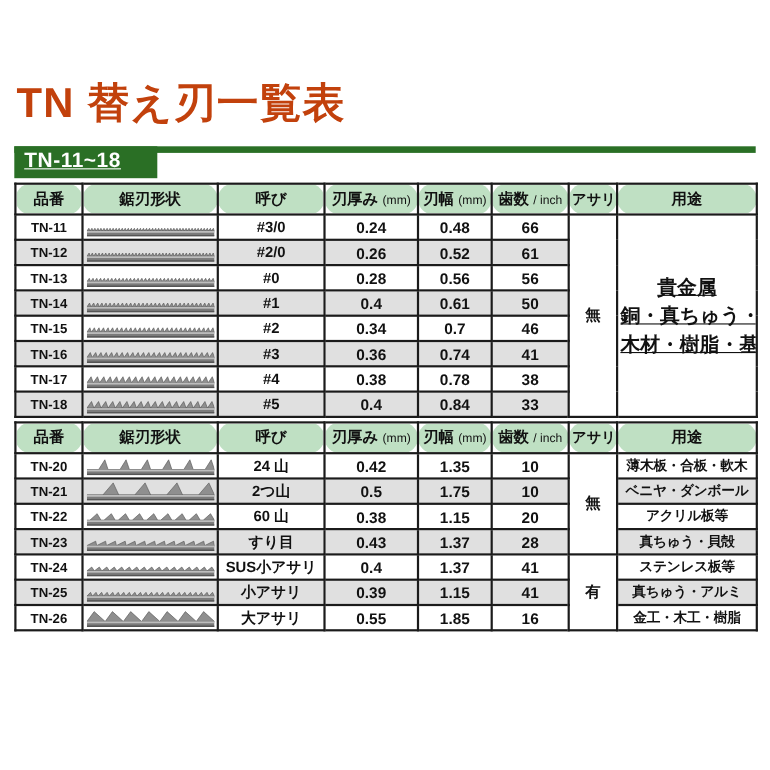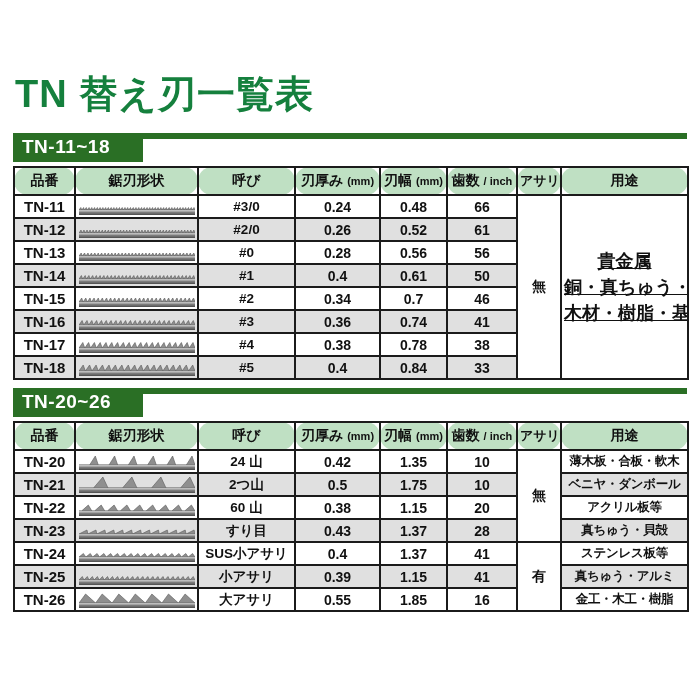--- a/index.html
+++ b/index.html
@@ -6,52 +6,52 @@
   body{
     width:700px;height:700px;overflow:hidden;position:relative;
     font-family:"Liberation Sans","DejaVu Sans",sans-serif;
     color:#111;
     -webkit-font-smoothing:antialiased;
   }
   .page{padding:0 13px;}
   .title{
     margin:74px 0 0 2px;
     font-size:38px;line-height:40px;font-weight:bold;
-    letter-spacing:1px;color:#15803d;
+    letter-spacing:1px;color:#c2410c;
   }
   
   .section-tab{position:relative;height:30px;}
   .tab-strip{position:absolute;top:0;left:0;right:0;height:6px;background:var(--green);}
   .tab-label{
     position:absolute;top:0;left:0;height:29px;min-width:130px;
     background:var(--green);color:#fff;
     font-size:19px;font-weight:bold;letter-spacing:0.5px;
-    display:flex;align-items:center;padding:0 12px 2px 9px;box-sizing:border-box;
+    display:flex;align-items:center;padding:0 12px 2px 9px;box-sizing:border-box;text-decoration:underline;
   }
   .sec1{margin-top:19px;}
   .sec2{margin-top:8px;}
   table.spec{
     border-collapse:collapse;table-layout:fixed;
     width:674px;margin-top:3px;
     font-size:14px;font-weight:bold;
   }
   table.spec th,table.spec td{
     border:2px solid #1b1b1b;
     text-align:center;vertical-align:middle;
     padding:0 2px;overflow:hidden;white-space:nowrap;
   }
   table.spec th{
     background:var(--headbg);
     height:26px;font-size:14px;font-weight:bold;border-radius:14px;
   }
-  table.spec th .unit{font-size:11px;font-weight:bold;}
+  table.spec th .unit{font-size:11px;font-weight:normal;}
   table.spec td{height:21px;background:#ffffff;}
   tr.stripe td{background:var(--stripe);}
   td.merged{background:#ffffff !important;}
-  td.cell-no{font-size:15px;}
+  td.cell-no{font-size:12px;}
   td.cell-call{font-size:13.5px;margin-left:24px;}
   td.cell-use{font-size:12.5px;letter-spacing:-0.3px;}
   td.use-block{font-size:18px;white-space:normal;text-decoration:underline;}
   td.use-block .use-line{line-height:26px;}
   td.cell-asari{font-size:14px;}
   .blade{display:inline-block;line-height:0;vertical-align:middle;}
   col.c-no{width:61px;}   col.c-shape{width:123px;} col.c-call{width:97px;}
   col.c-th{width:85px;}   col.c-w{width:67px;}     col.c-tpi{width:70px;}
   col.c-asari{width:44px;}col.c-use{width:127px;}
 </style>
@@ -197,24 +197,20 @@
                 <rect x="0" y="15.6" width="116" height="1.4" fill="#555"></rect>
               </svg></span></td>
         <td class="cell-call">#5</td>
         <td>0.4</td>
         <td>0.84</td>
         <td>33</td>
       </tr>
     </tbody>
   </table>
 
-  <div class="section-tab sec2">
-    <div class="tab-strip"></div>
-    <div class="tab-label">TN-20~26</div>
-  </div>
 
   <table class="spec">
     <colgroup>
       <col class="c-no">
         <col class="c-shape">
         <col class="c-call">
         <col class="c-th">
       <col class="c-w">
         <col class="c-tpi">
         <col class="c-asari">

